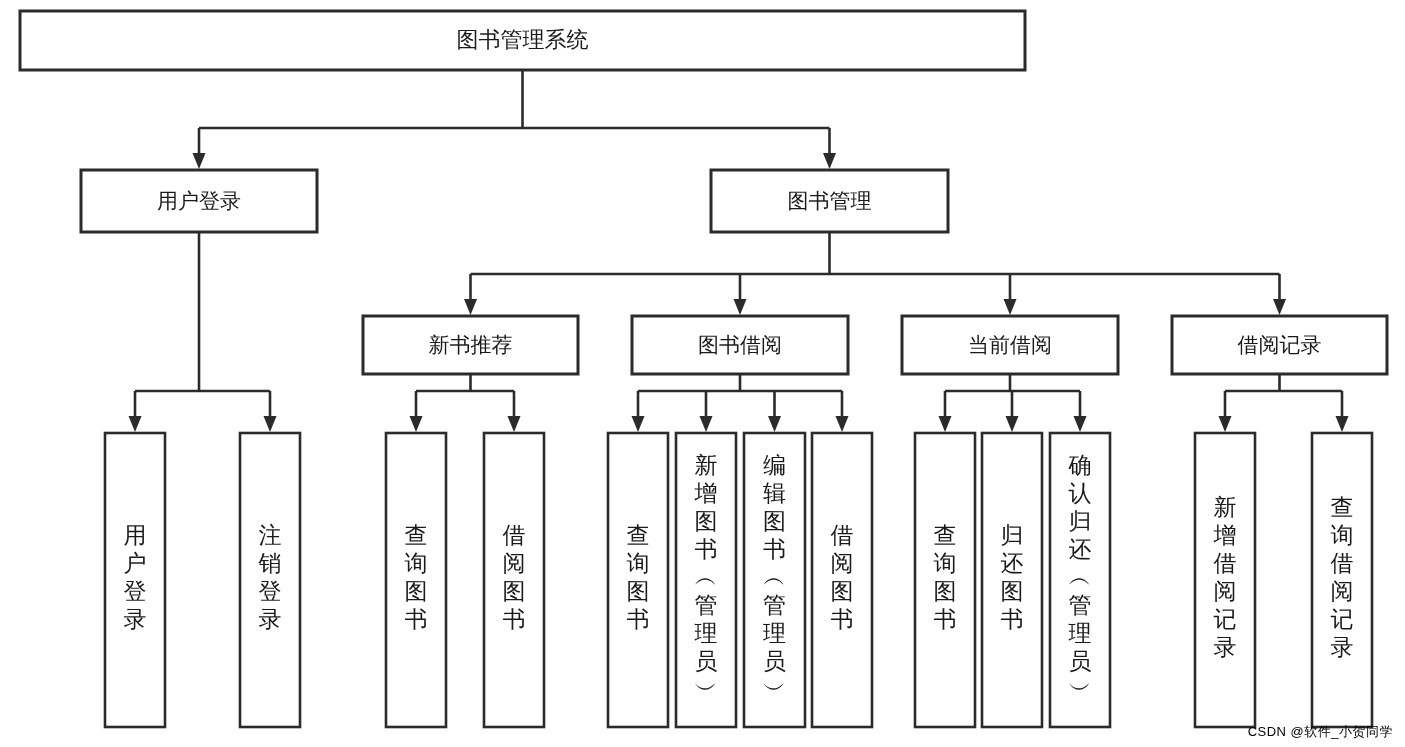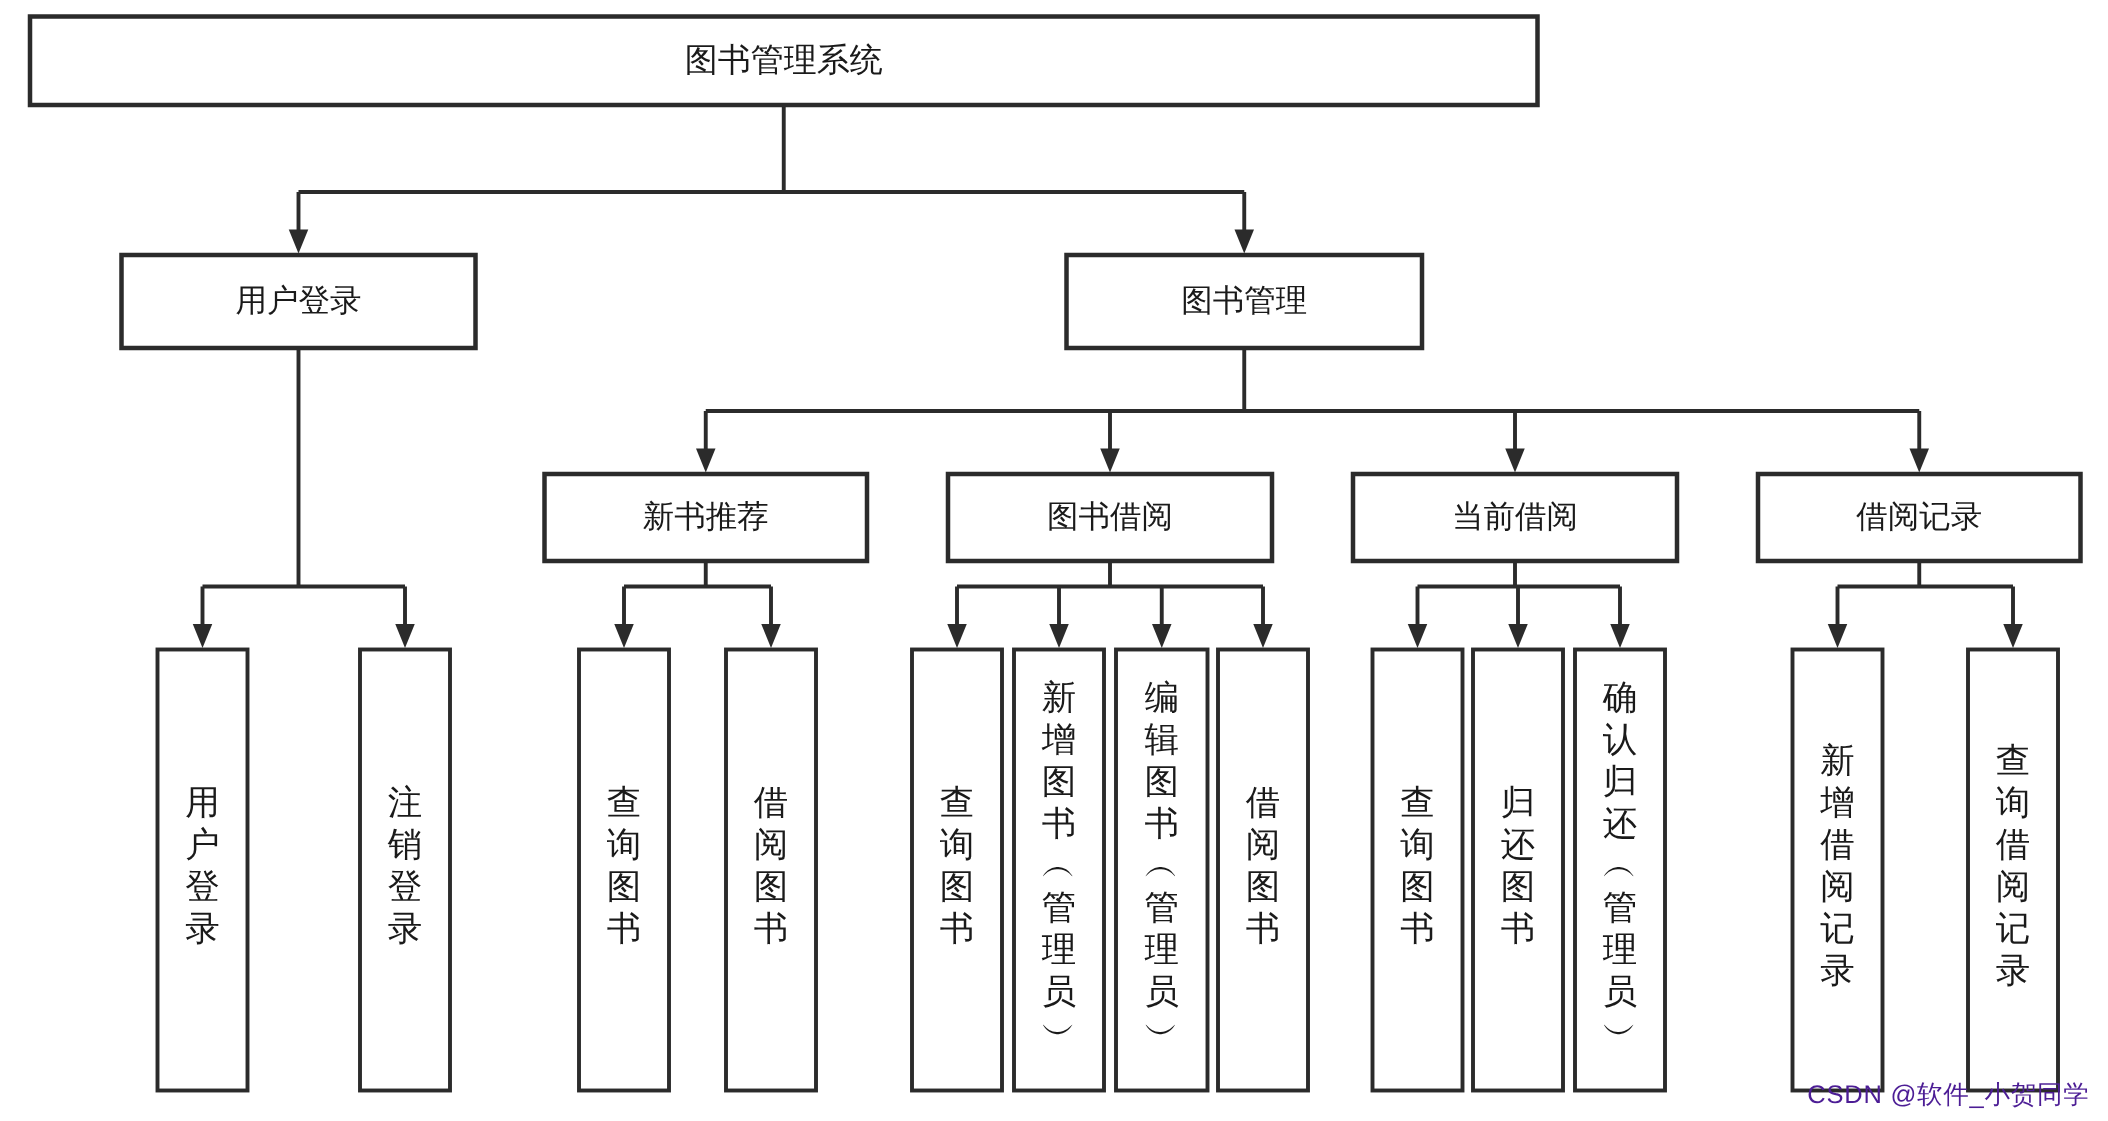--- a/index.html
+++ b/index.html
@@ -57,22 +57,22 @@
     font-family: "Liberation Sans", "DejaVu Sans", sans-serif;
     fill: #1a1a1a;
     font-size: 23px;
     text-anchor: middle;
   }
   .watermark {
     position: absolute;
     right: 12px;
     bottom: 6px;
     font-family: "Liberation Sans", "DejaVu Sans", sans-serif;
-    font-size: 17px;
-    color: #4c1d95;
+    font-size: 13px;
+    color: #000000;
     letter-spacing: 0.5px;
     white-space: nowrap;
     user-select: none;
   }
 </style>
 </head>
 <body>
 
 <div id="diagram-root">
   <svg id="diagram-svg" width="1405" height="747" viewBox="0 0 1405 747" xmlns="http://www.w3.org/2000/svg">

